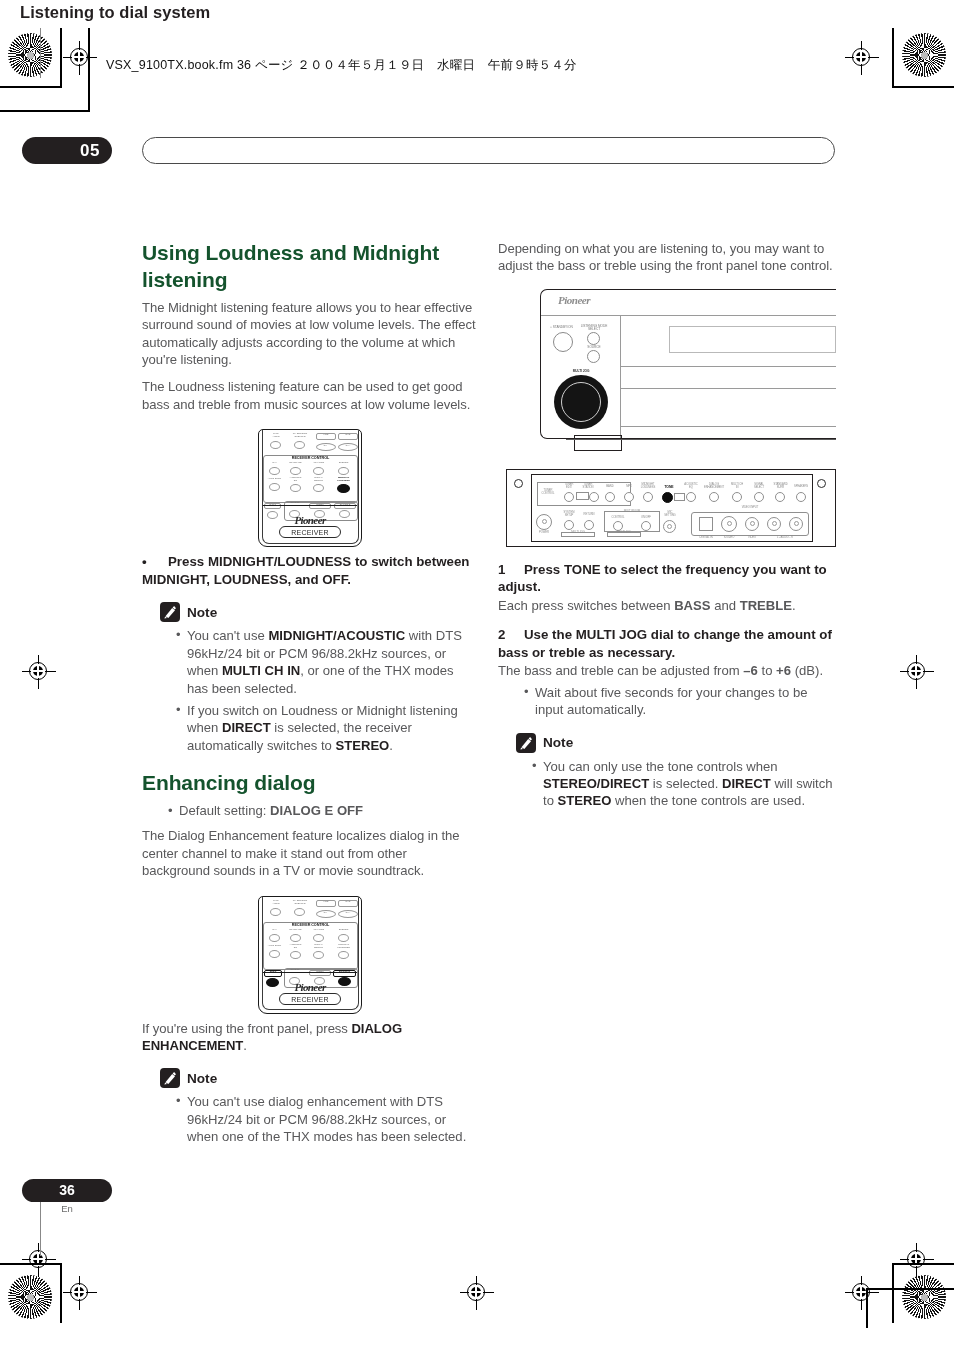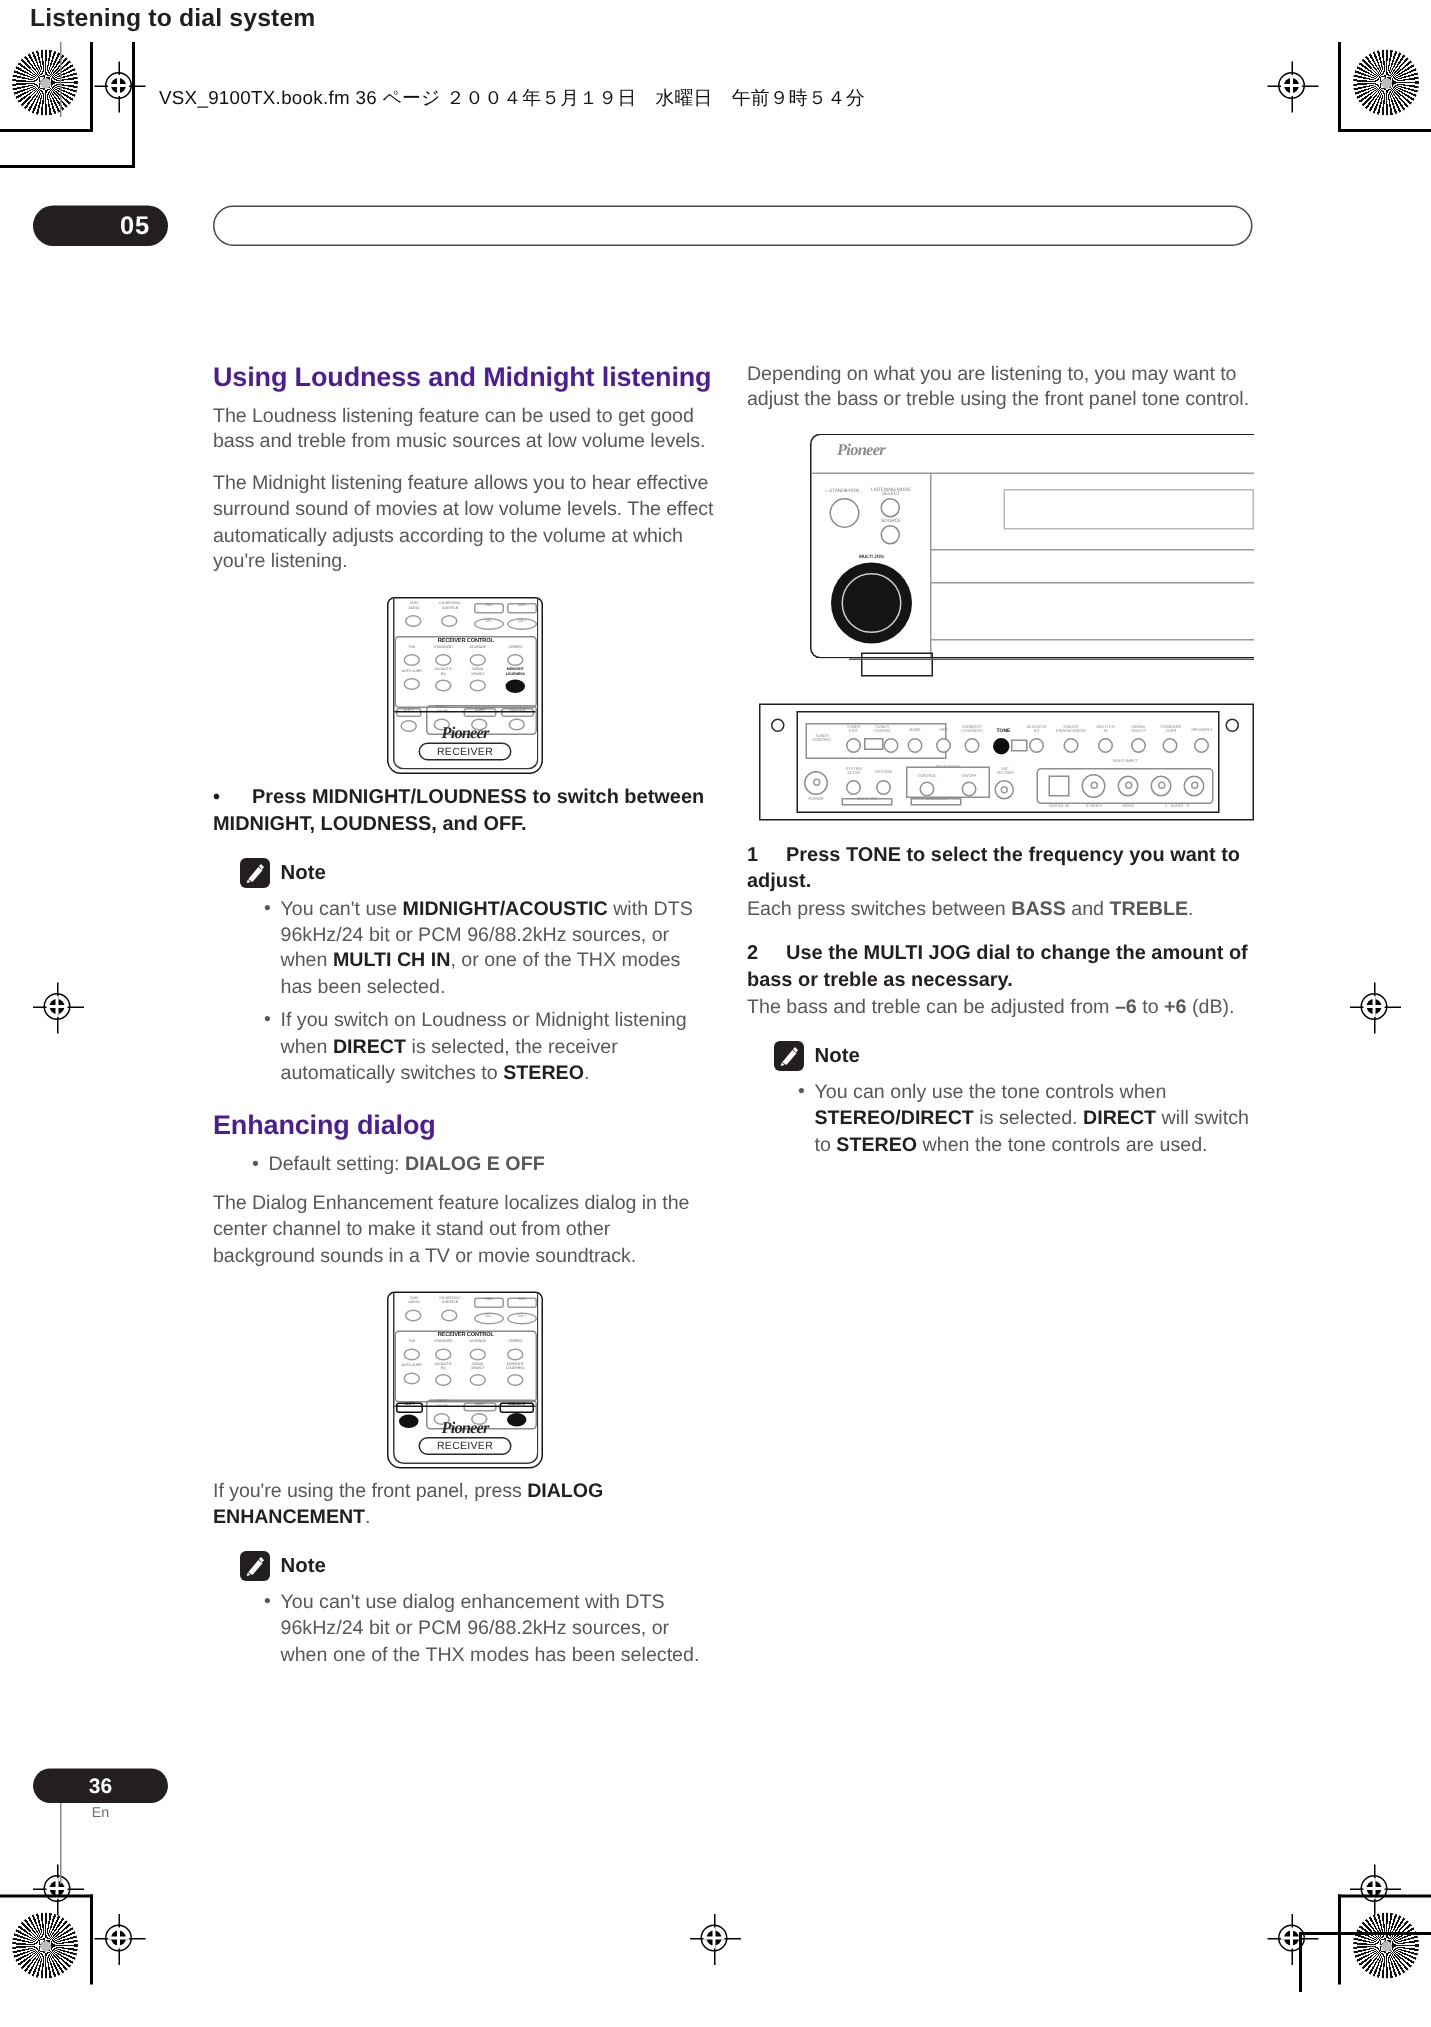--- a/index.html
+++ b/index.html
@@ -135,23 +135,23 @@
   
   .col {
     position: absolute;
     top: 240px;
     width: 336px;
   }
   .col-left  { left: 142px; }
   .col-right { left: 498px; }
 
   h2.sec {
-    font-size: 18px;
+    font-size: 21px;
     font-weight: bold;
-    color: #4c1d95;
+    color: #14532d;
     margin: 0 0 5px 0;
     line-height: 1.28;
     letter-spacing: -0.1px;
   }
   p.body {
     font-size: 13.1px;
     line-height: 1.33;
     color: #58585a;
     margin: 0 0 10px 0;
     letter-spacing: -0.05px;
@@ -602,22 +602,22 @@
 
   <div class="fileinfo">VSX_9100TX.book.fm 36 ページ ２００４年５月１９日　水曜日　午前９時５４分</div>
 
   <div class="chapter-num">05</div>
   <div class="chapter-title-wrap"></div>
   <div class="chapter-title">Listening to dial system</div>
 
   <div class="col col-left">
 
     <h2 class="sec">Using Loudness and Midnight listening</h2>
+    <p class="body">The Midnight listening feature allows you to hear effective surround sound of movies at low volume levels. The effect automatically adjusts according to the volume at which you're listening.</p>
     <p class="body">The Loudness listening feature can be used to get good bass and treble from music sources at low volume levels.</p>
-    <p class="body">The Midnight listening feature allows you to hear effective surround sound of movies at low volume levels. The effect automatically adjusts according to the volume at which you're listening.</p>
 
     <div class="remote">
       <div class="remote-body">
 
         <div class="rlab" style="left:6px;  top:3px;  width:22px;">DVD/
 AUDIO</div>
         <div class="rbtn" style="left:11px; top:11px; width:11px; height:8px;"></div>
         <div class="rlab" style="left:28px; top:3px;  width:26px;">CH SET/DISC
 SUBTITLE</div>
         <div class="rbtn" style="left:35px; top:11px; width:11px; height:8px;"></div>
@@ -899,20 +899,23 @@
       <div class="ps-jack" style="left:260px; top:47px; width:14px; height:14px;"></div>
       <div class="ps-jack" style="left:282px; top:47px; width:14px; height:14px;"></div>
       <div class="ps-lab" style="left:258px; top:67px; width:40px;">L - AUDIO - R</div>
     </div>
 
     <p class="stepline"><span class="num">1</span><span>Press TONE to select the frequency you want to adjust.</span></p>
     <p class="step-body">Each press switches between <b>BASS</b> and <b>TREBLE</b>.</p>
 
     <p class="stepline"><span class="num">2</span><span>Use the MULTI JOG dial to change the amount of bass or treble as necessary.</span></p>
     <p class="step-body" style="margin-bottom:4px;">The bass and treble can be adjusted from <b>–6</b> to <b>+6</b> (dB).</p>
+    <ul class="dots indent-more">
+      <li>Wait about five seconds for your changes to be input automatically.</li>
+    </ul>
 
     <div class="note-head">
       <span class="note-badge">
         <svg width="14" height="14" viewBox="0 0 14 14" aria-hidden="true">
           <path d="M2.5 11.2 L9.2 3.0 L12.0 5.2 L5.3 13.0 Z" fill="#ffffff"></path>
           <path d="M2.2 11.4 L1.4 13.6 L4.0 13.0 Z" fill="#ffffff"></path>
           <path d="M9.6 2.4 L11.1 1.0 L13.0 3.2 L11.6 4.6 Z" fill="#ffffff"></path>
         </svg>
       </span>
       <span class="note-label">Note</span>

